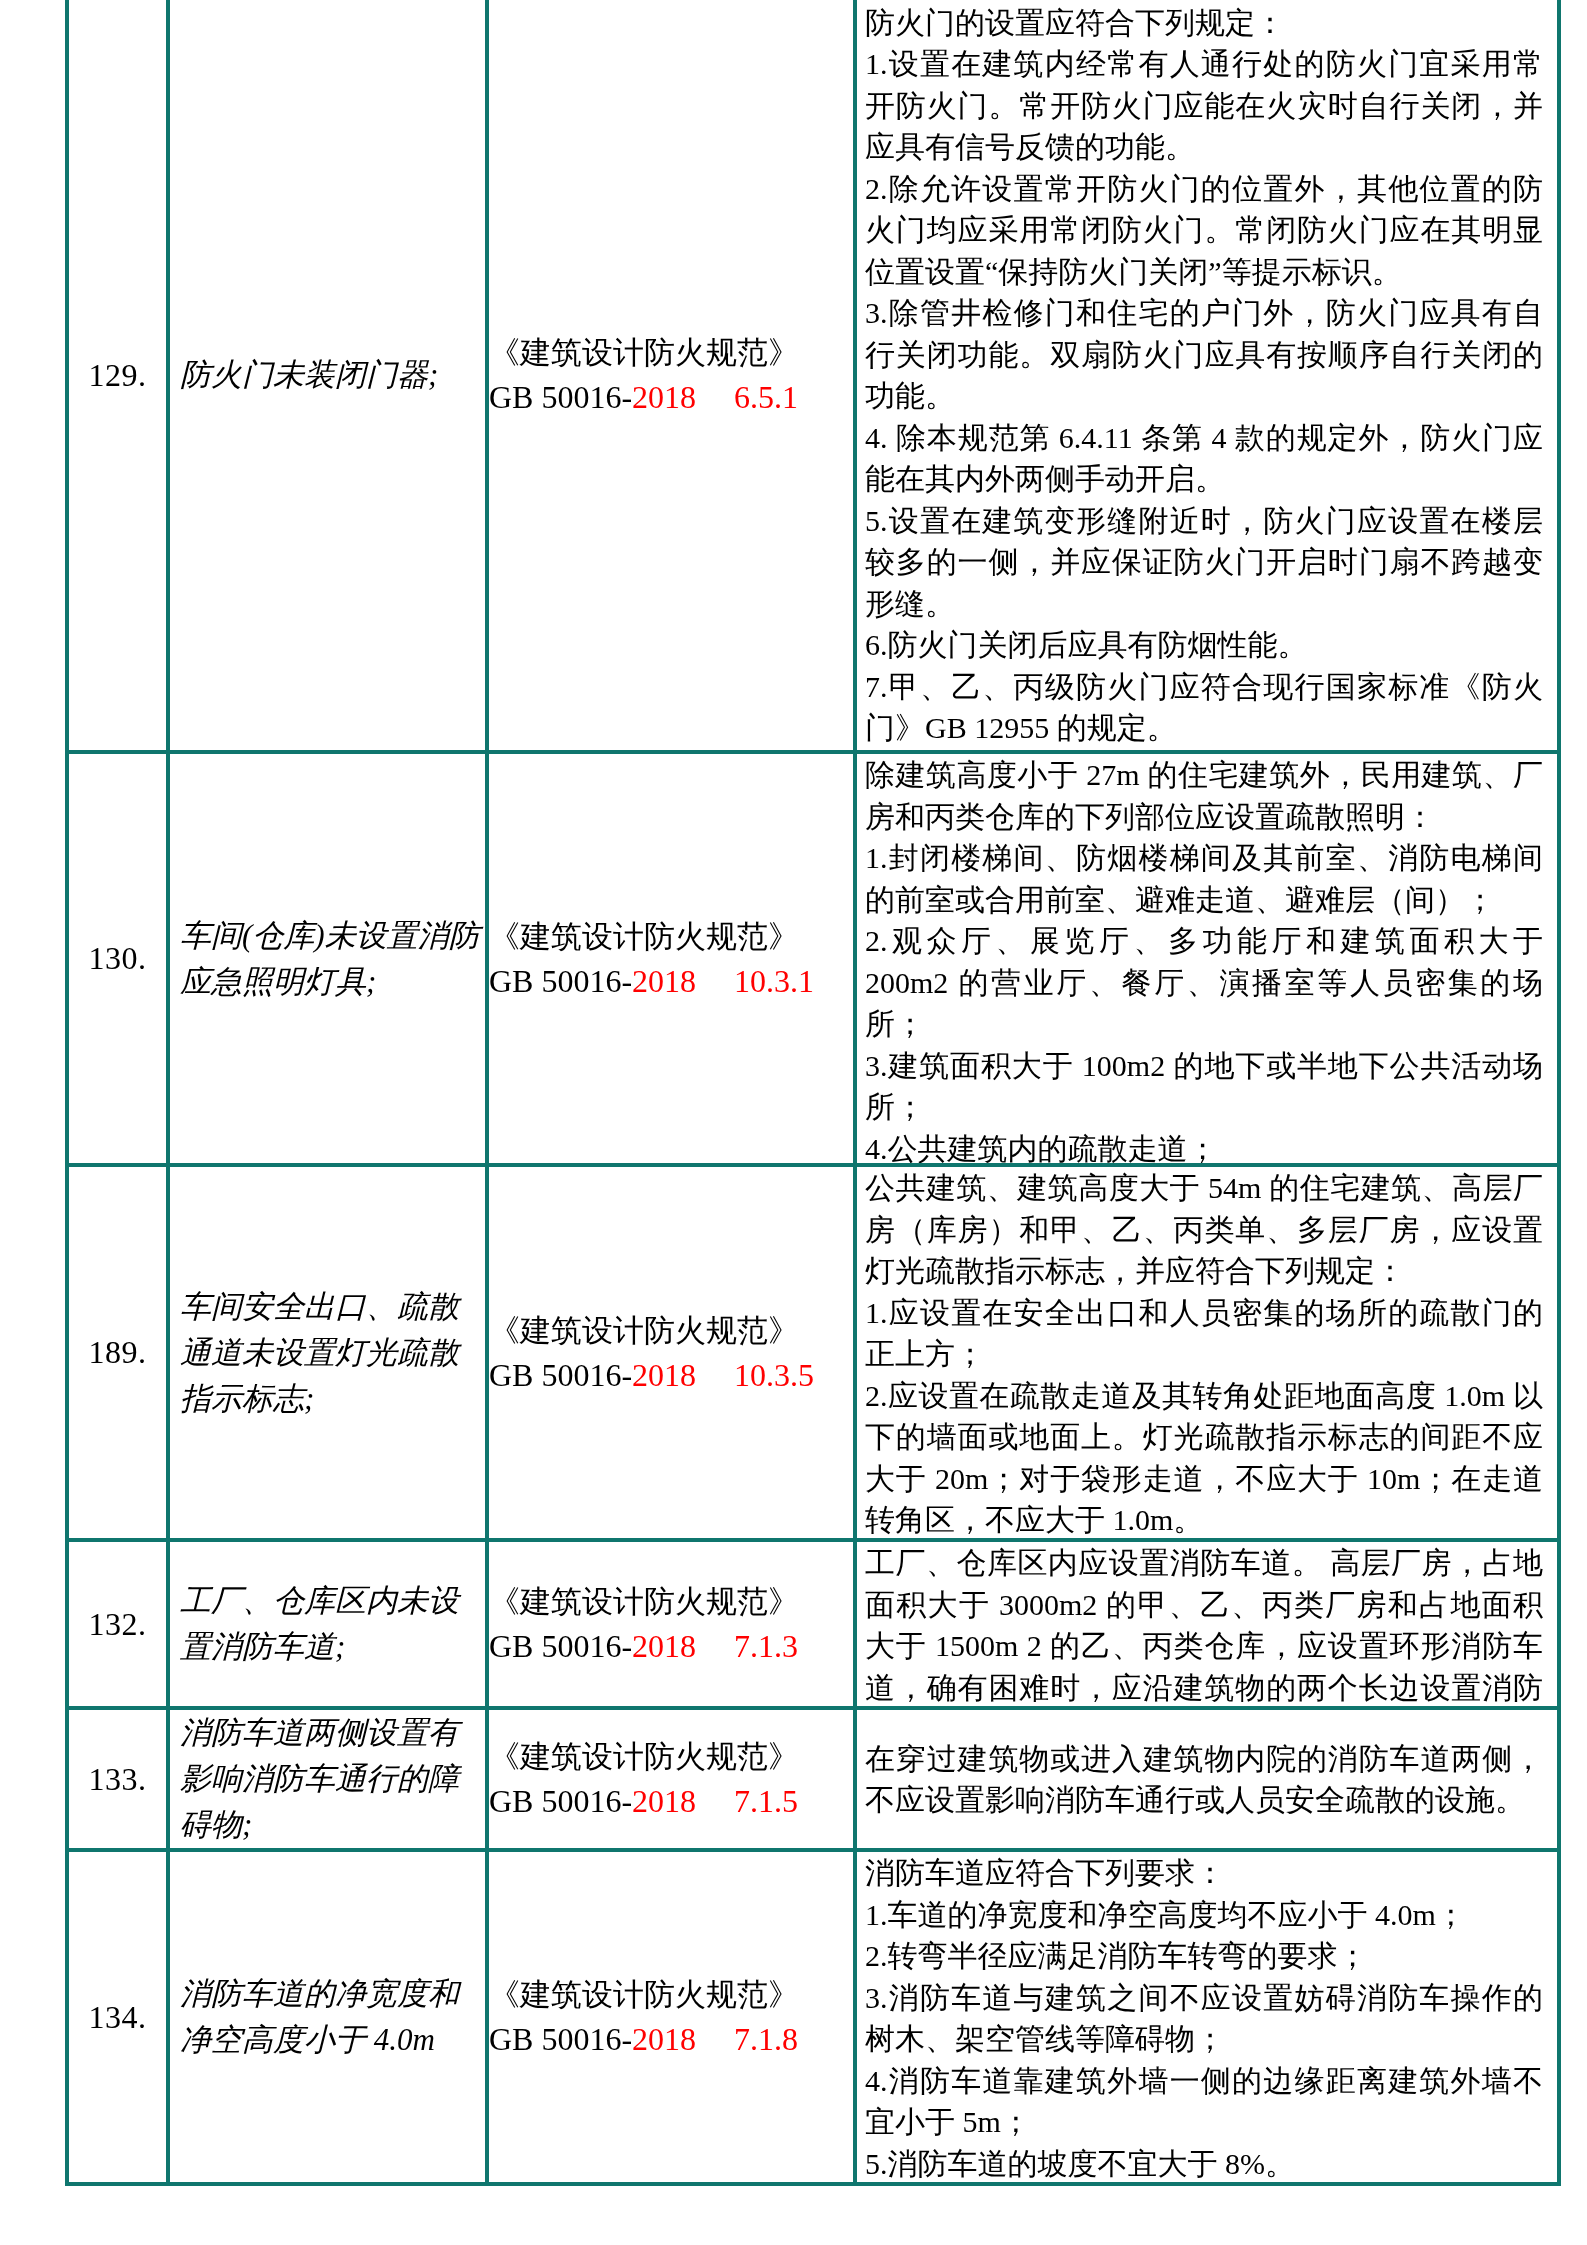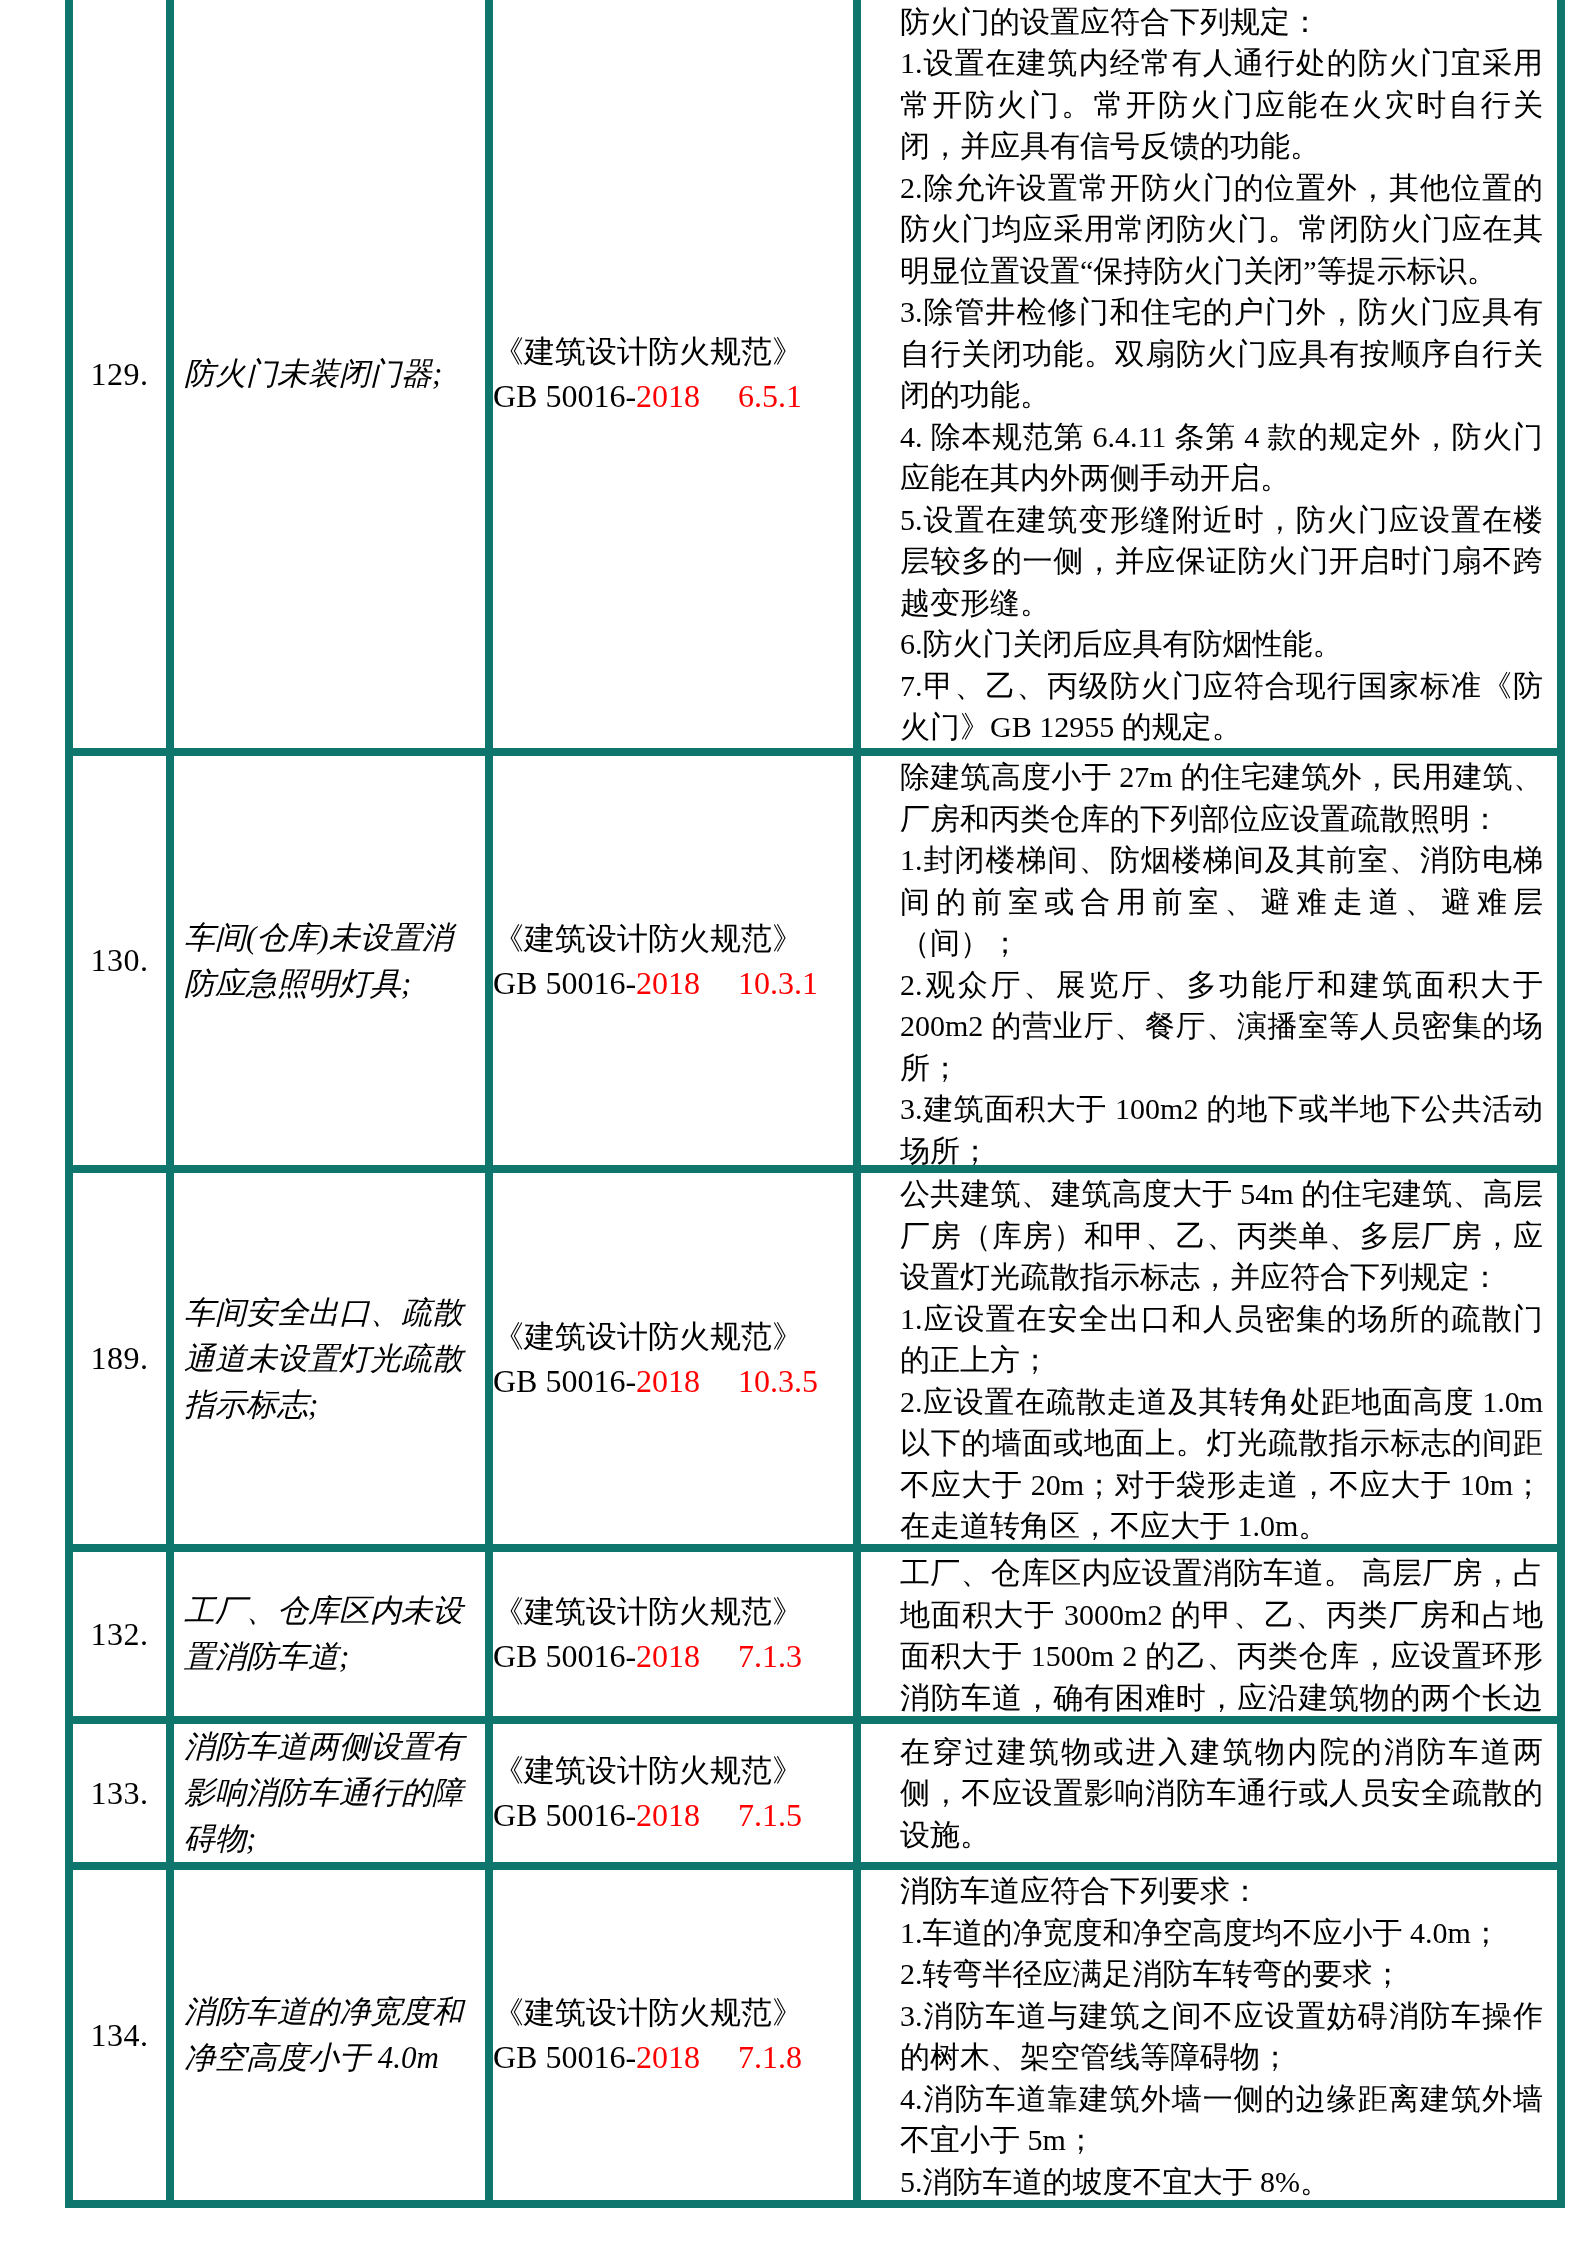--- a/index.html
+++ b/index.html
@@ -16,21 +16,21 @@
     position: absolute;
     left: 65px;
     top: 0;
     width: 1492px;
     border-collapse: collapse;
     table-layout: fixed;
     border: 2px solid #000000;
     border-top: none;
   }
   td {
-    border: 8px solid #0f766e;
+    border: 4px solid #0f766e;
     vertical-align: middle;
     padding: 0;
     overflow: hidden;
   }
   tr.row-first > td { border-top: none; }
   
   tr.h129 { height: 752px; }
   tr.h130 { height: 413px; }
   tr.h131 { height: 375px; }
   tr.h132 { height: 168px; }
@@ -57,21 +57,21 @@
   .ref-clause { margin-left: 38px; }
   .red { color: #ff0000; }
 
   td.req-cell {
     font-size: 30px;
     line-height: 41.5px;
     padding: 0 14px 0 8px;
     vertical-align: middle;
   }
   .cellbox { overflow: hidden; }
-  .para { text-align: justify; margin-left: 31px; }
+  .para { text-align: justify; }
   .para:last-child { }
 </style>
 </head>
 <body>
 
 <div class="sheet">
   <table class="doc">
     <colgroup>
       <col style="width:101px">
       <col style="width:319px">

